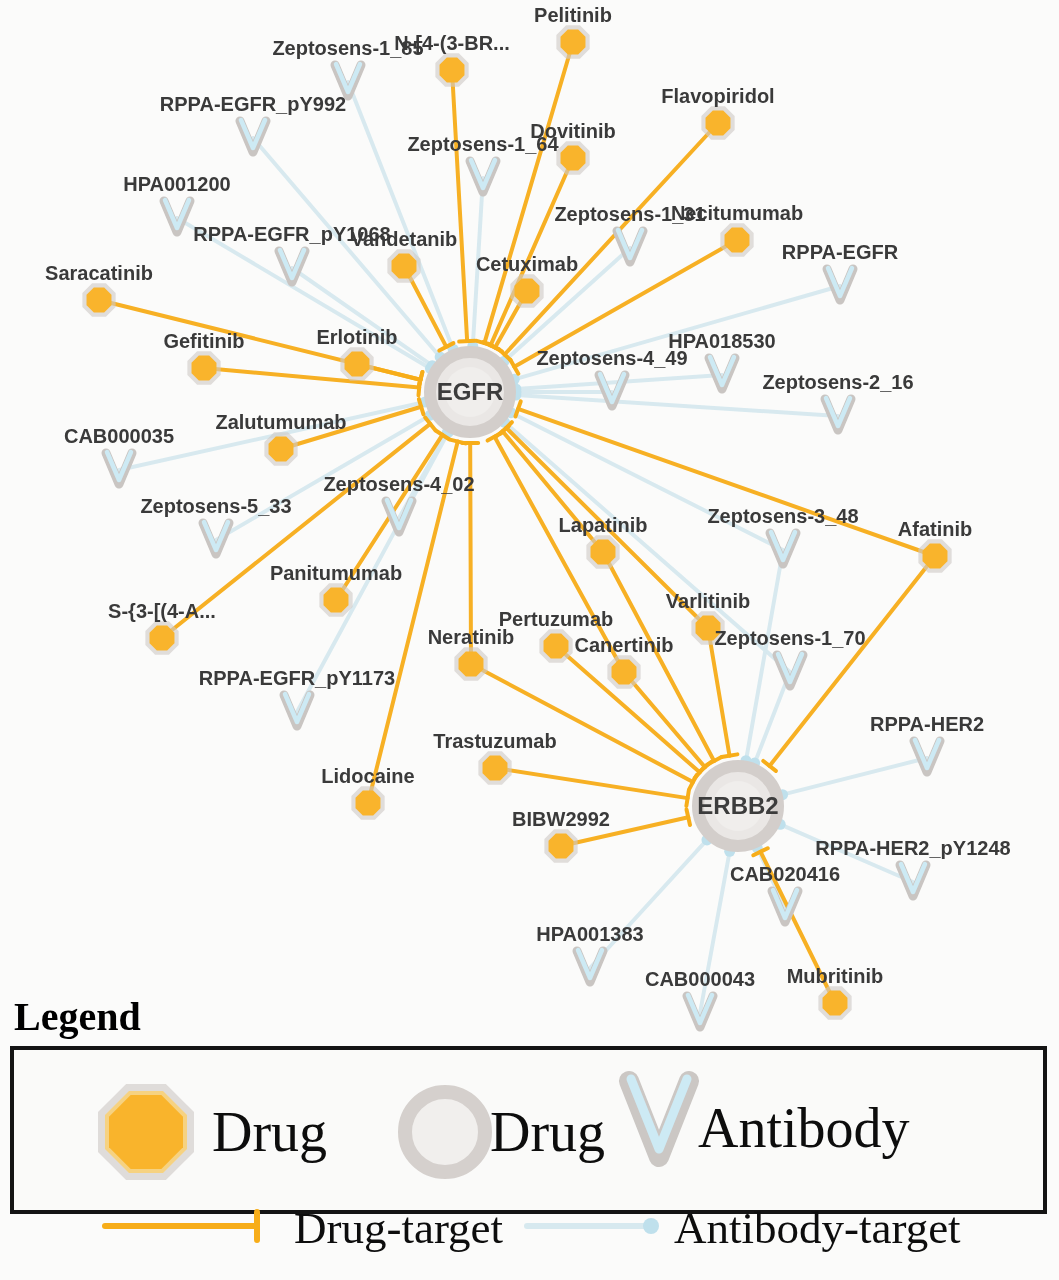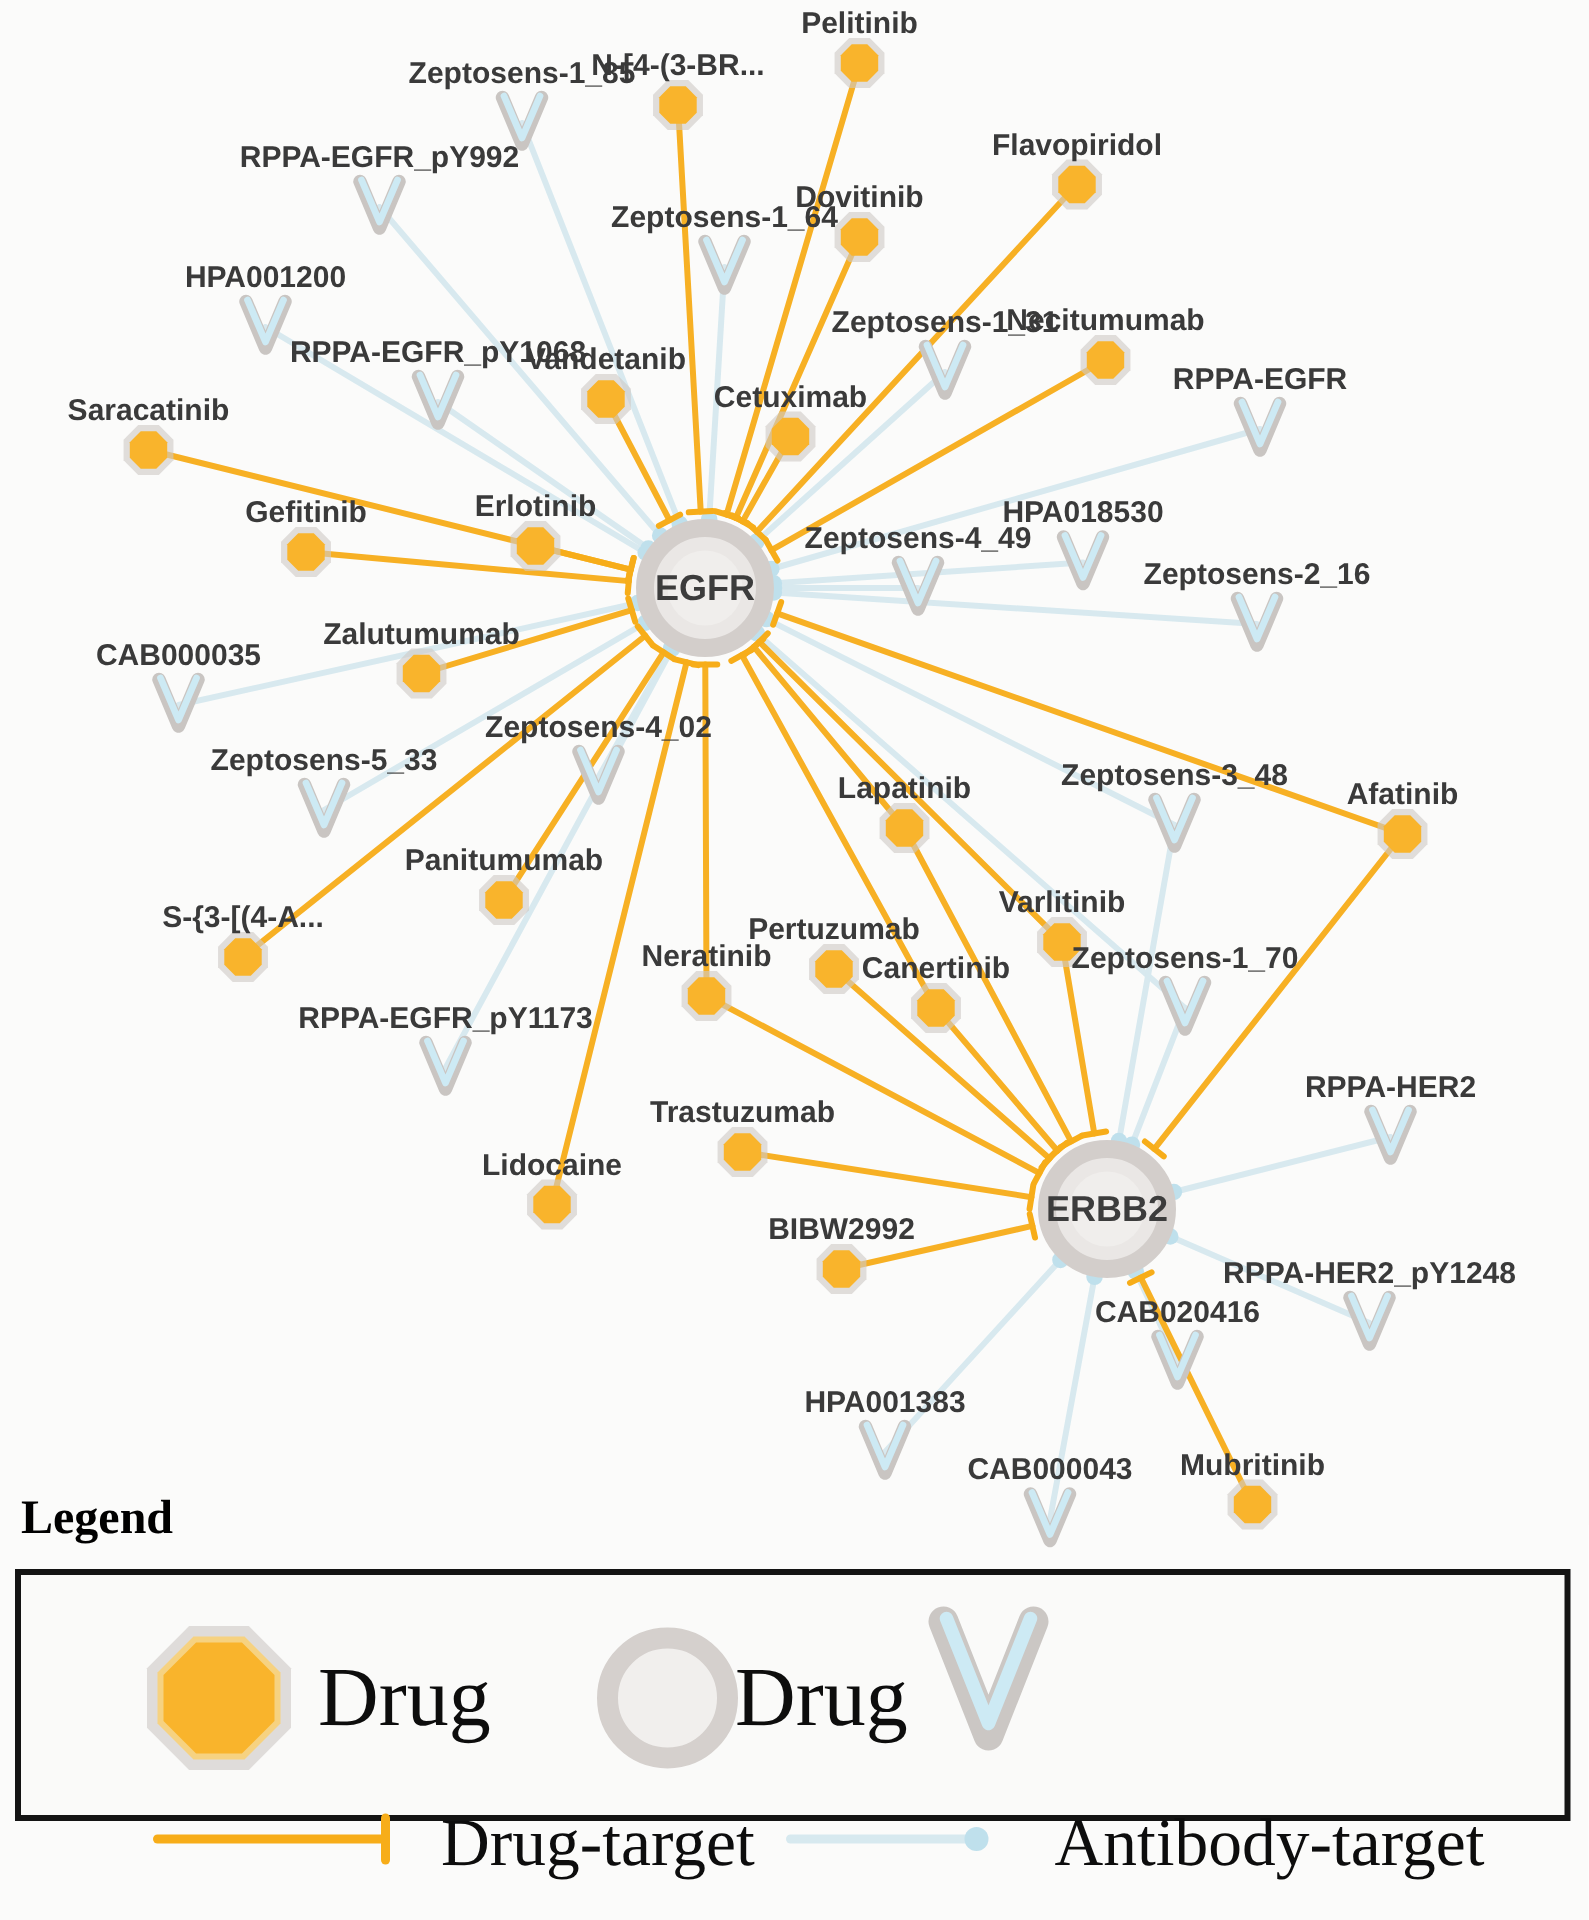--- a/index.html
+++ b/index.html
@@ -5,21 +5,21 @@
   html,body{margin:0;padding:0;background:#ffffff;}
   .figure{
     position:relative;width:1059px;height:1280px;background:#FBFBFA;
     font-family:"Liberation Sans", sans-serif;overflow:hidden;
   }
   #graph{position:absolute;left:0;top:0;width:1059px;height:1280px;}
   #graph text.node-label{font-family:"Liberation Sans",sans-serif;font-weight:bold;font-size:20px;fill:#3A3A3A;}
   #graph text.gene-label{font-family:"Liberation Sans",sans-serif;font-weight:bold;font-size:24px;fill:#3C3C3C;}
   .legend-title{
     position:absolute;left:14px;top:993px;
-    font-family:"Liberation Serif",serif;font-weight:bold;font-size:32px;color:#000;
+    font-family:"Liberation Serif",serif;font-weight:bold;font-size:40px;color:#000;
   }
   .legend-box{
     position:absolute;left:10px;top:1046px;width:1037px;height:168px;
     border:4px solid #141414;background:#FAFAF9;box-sizing:border-box;
   }
   .legend-box .abs{position:absolute;}
   .lg-label{font-family:"Liberation Serif",serif;font-size:56px;color:#0D0D0D;line-height:1;}
   .lg-edge-label{font-family:"Liberation Serif",serif;font-size:45px;color:#0D0D0D;line-height:1;margin-left:12px;}
 </style>
 </head>
@@ -485,27 +485,28 @@
 
     <svg class="abs" style="left:381px;top:32px" width="100" height="100" viewBox="-50 -50 100 100">
       <circle r="40" fill="#F1EFED" stroke="#D5D0CD" stroke-width="14"></circle>
     </svg>
     <span class="lg-label abs" style="left:476px;top:54px">Drug</span>
 
     <svg class="abs" style="left:595px;top:14px" width="100" height="120" viewBox="-50 -55 100 120">
       <path d="M -30 -38 L 0 38 L 30 -38" fill="none" stroke="#CBC7C4" stroke-width="20" stroke-linejoin="round" stroke-linecap="round"></path>
       <path d="M -28 -40 L 0 30 L 28 -40" fill="none" stroke="#CDEAF4" stroke-width="9" stroke-linejoin="round" stroke-linecap="round"></path>
     </svg>
+    <span class="lg-label abs" style="left:684px;top:50px">Antibody</span>
 
     <svg class="abs" style="left:85px;top:158px" width="175" height="36" viewBox="0 0 175 36">
       <line x1="6" y1="18" x2="158" y2="18" stroke="#F7AD19" stroke-width="6" stroke-linecap="round"></line>
       <line x1="158" y1="4" x2="158" y2="32" stroke="#F7AD19" stroke-width="6" stroke-linecap="round"></line>
     </svg>
     <span class="lg-edge-label abs" style="left:268px;top:156px">Drug-target</span>
 
     <svg class="abs" style="left:505px;top:158px" width="165" height="36" viewBox="0 0 165 36">
       <line x1="8" y1="18" x2="130" y2="18" stroke="#D7E9EF" stroke-width="6" stroke-linecap="round"></line>
       <circle cx="132" cy="18" r="8" fill="#BFE0EC"></circle>
     </svg>
-    <span class="lg-edge-label abs" style="left:677px;top:156px">Antibody-target</span>
+    <span class="lg-edge-label abs" style="left:648px;top:156px">Antibody-target</span>
   </div>
 
 </div>
 
 </body></html>

